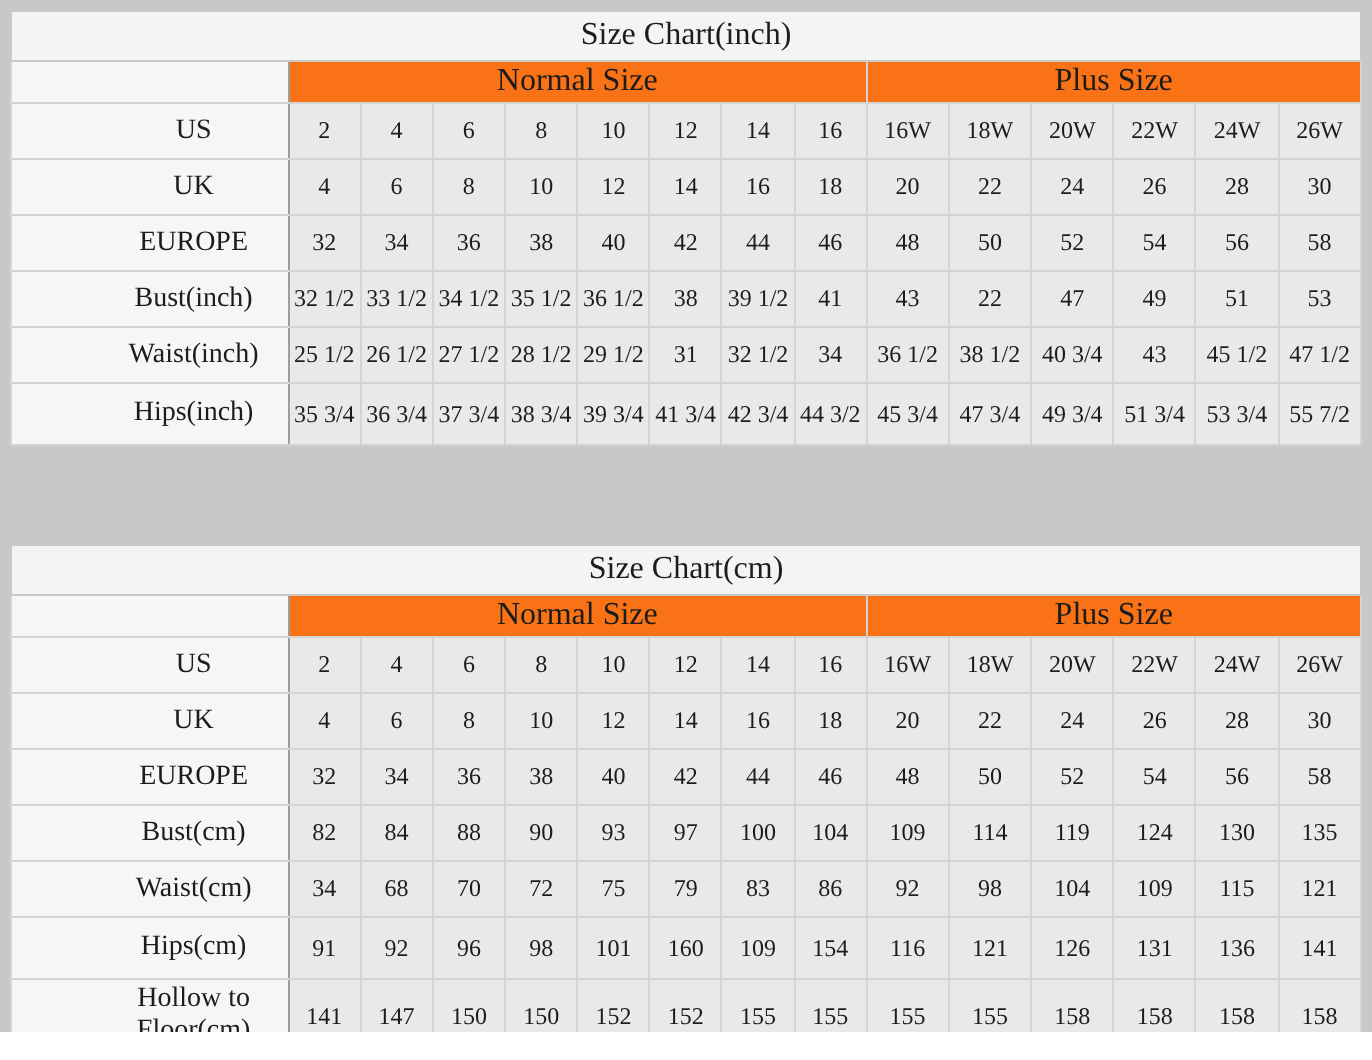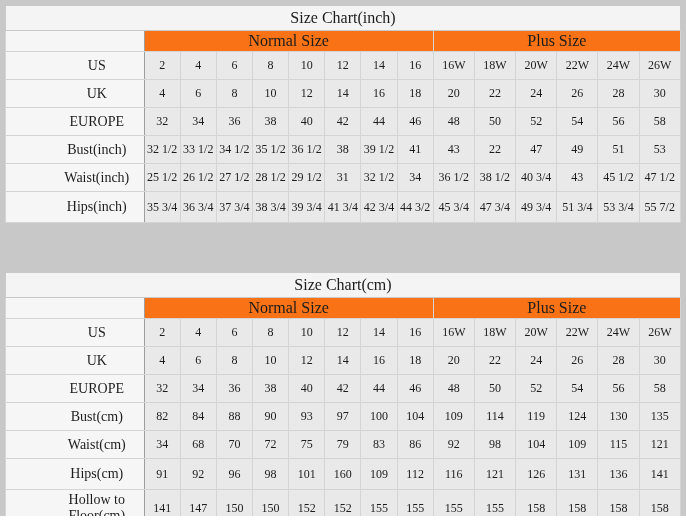--- a/index.html
+++ b/index.html
@@ -323,21 +323,21 @@
         </tr>
         <tr>
           <td class="label-cell">Hips(cm)</td>
           <td class="data-cell">91</td>
           <td class="data-cell">92</td>
           <td class="data-cell">96</td>
           <td class="data-cell">98</td>
           <td class="data-cell">101</td>
           <td class="data-cell">160</td>
           <td class="data-cell">109</td>
-          <td class="data-cell">112</td>
+          <td class="data-cell">154</td>
           <td class="data-cell">116</td>
           <td class="data-cell">121</td>
           <td class="data-cell">126</td>
           <td class="data-cell">131</td>
           <td class="data-cell">136</td>
           <td class="data-cell">141</td>
         </tr>
         <tr>
           <td class="label-cell">Hollow to Floor(cm)</td>
           <td class="data-cell">141</td>

